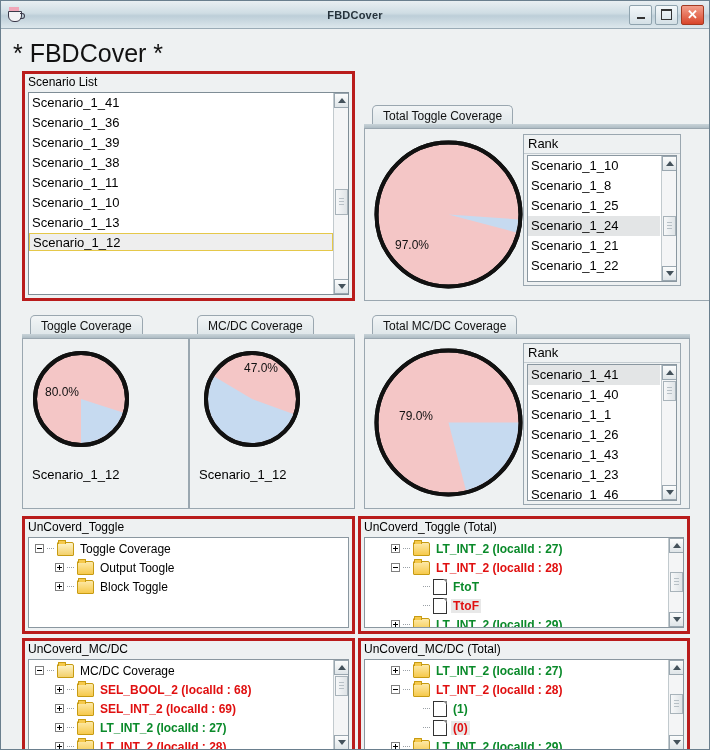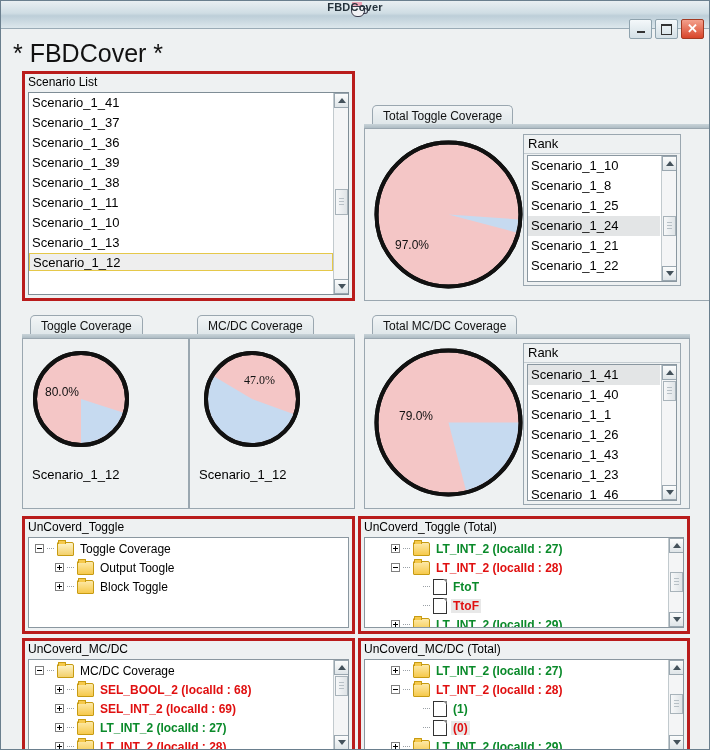--- a/index.html
+++ b/index.html
@@ -17,21 +17,21 @@
     background: #eef1f2;
     overflow: hidden;
   }
 
   
   .titlebar {
     position: relative;
     height: 27px;
     background: linear-gradient(to bottom, #e9eff2 0%, #cfdde4 45%, #bdced8 55%, #dce7ec 100%);
     border-bottom: 1px solid #9aabb6;
-    display: flex; align-items: center; flex-direction: column;
+    display: flex; align-items: center;
   }
   .tb-icon {
     width: 18px; height: 18px; margin-left: 4px;
     position: relative; flex: 0 0 auto;
   }
   .cup {
     position: absolute; left: 3px; top: 5px;
     width: 12px; height: 9px;
     background: #f2f2f5;
     border: 1px solid #3a3a4a;
@@ -305,21 +305,20 @@
   <div class="content">
 
     <div class="apptitle">* FBDCover *</div>
 
     <div class="tpanel" style="left:21px; top:42px; width:333px; height:230px;">
       <div class="tcap">Scenario List</div>
       <div class="tbody">
         <div class="listbox" style="left:0; top:0; right:0; bottom:0;">
           <div class="listrows" id="scenario-rows">
               <div class="lrow">Scenario_1_41</div>
-              <div class="lrow">Scenario_1_37</div>
               <div class="lrow">Scenario_1_36</div>
               <div class="lrow">Scenario_1_39</div>
               <div class="lrow">Scenario_1_38</div>
               <div class="lrow">Scenario_1_11</div>
               <div class="lrow">Scenario_1_10</div>
               <div class="lrow">Scenario_1_13</div>
               <div class="lrow focus">Scenario_1_12</div>
             </div>
           <div class="vsb">
             <div class="sbbtn up">
@@ -397,21 +396,21 @@
         <div class="tab">MC/DC Coverage</div>
         <div class="tabline"></div>
       </div>
       <div class="tabbody">
         <div class="piewrap" style="left:12px; top:10px; width:100px; height:100px;">
           <svg width="100" height="100" viewBox="0 0 100 100">
             <circle cx="50" cy="50" r="46" fill="#f4c6c6" stroke="#111" stroke-width="4"></circle>
             <path id="mc-slice" fill="#c6daf0" stroke="none" d="M 50 50 L 91.34647531457998 65.04888630632942 A 44 44 0 1 1 12.205764535050768 27.470113945694845 Z"></path>
             <circle cx="50" cy="50" r="46" fill="none" stroke="#111" stroke-width="4"></circle>
           </svg>
-          <div class="pielabel" style="left:42px; top:24px;font-family:Liberation Serif, serif;">47.0%</div>
+          <div class="pielabel" style="left:42px; top:12px;">47.0%</div>
         </div>
         <div class="piecap" style="left:9px; top:128px;">Scenario_1_12</div>
       </div>
     </div>
 
     <div class="tabpane" style="left:363px; top:284px; width:326px; height:196px;">
       <div class="tabstrip">
         <div class="tab">Total MC/DC Coverage</div>
         <div class="tabline"></div>
       </div>

